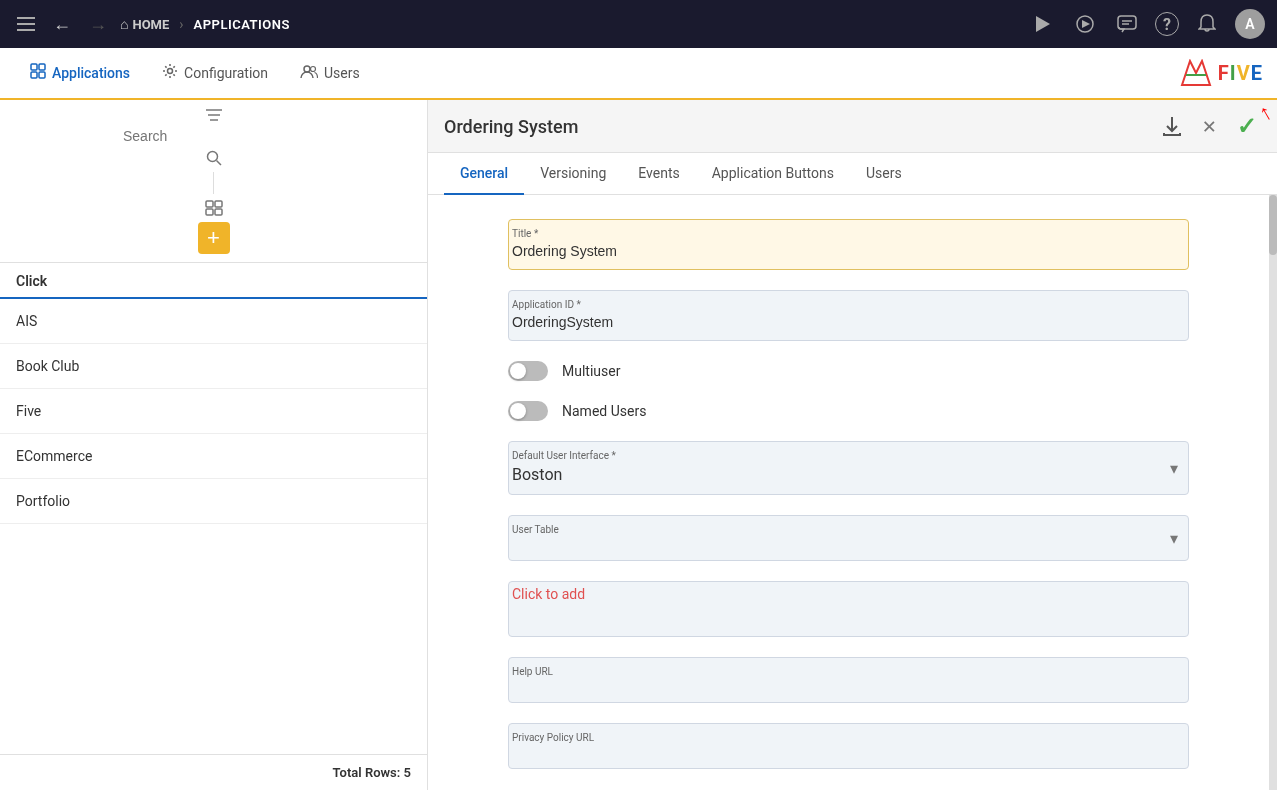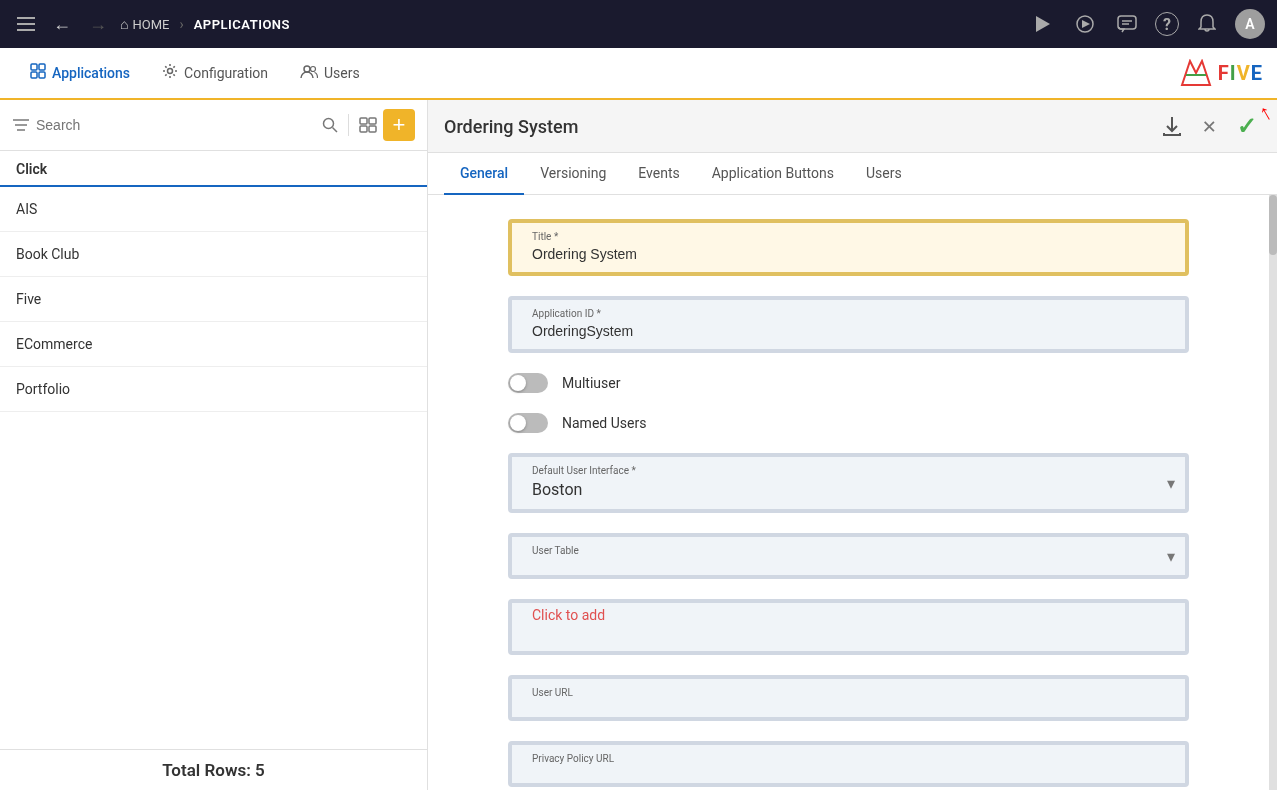--- a/index.html
+++ b/index.html
@@ -80,20 +80,21 @@
       background: #fff;
       border-right: 1px solid #e0e0e0;
       display: flex; flex-direction: column;
       flex-shrink: 0;
     }
     .sidebar-toolbar {
       display: flex; align-items: center;
       padding: 8px 12px;
       border-bottom: 1px solid #e0e0e0;
       gap: 6px;
+      flex-direction: column;
     }
     .sidebar-search {
       flex: 1;
       height: 34px;
       border: none;
       outline: none;
       font-size: 14px;
       background: transparent;
       color: #333;
     }
@@ -117,22 +118,22 @@
     .sidebar-item {
       padding: 14px 16px;
       border-bottom: 1px solid #eee;
       cursor: pointer;
       color: #333;
       font-size: 14px;
     }
     .sidebar-footer {
       padding: 10px 16px;
       border-top: 1px solid #e0e0e0;
-      font-size: 17px; font-weight: 600; color: #333;
-      text-align: center;
+      font-size: 13px; font-weight: 600; color: #333;
+      text-align: right;
     }
 
     
     .content-area {
       flex: 1;
       display: flex; flex-direction: column;
       background: #000000;
       overflow: hidden;
     }
     .content-header {
@@ -208,24 +209,24 @@
     }
     .toggle-label {
       font-size: 14px; color: #333;
     }
 
     .select-field {
       position: relative;
     }
 
     .field-box {
-      border: 4px solid #0ea5e9;
+      border: 1px solid #0ea5e9;
       border-radius: 4px;
       background: #f0f4f8;
-      padding: 4px 20px 10px;
+      padding: 4px 3px 10px;
       position: relative;
     }
     .field-box-label {
       font-size: 10px; color: #666;
       display: block; margin-bottom: 4px;
       padding-top: 4px;
     }
     .field-box-value {
       font-size: 16px; color: #333;
     }
@@ -264,21 +265,21 @@
     <svg width="18" height="14" viewBox="0 0 18 14" fill="none">
       <rect y="0" width="18" height="2" fill="#aaa"></rect>
       <rect y="6" width="18" height="2" fill="#aaa"></rect>
       <rect y="12" width="18" height="2" fill="#aaa"></rect>
     </svg>
   </div>
   <div class="top-nav-icon" style="color:#ccc; font-size:18px;">←</div>
   <div class="top-nav-icon" style="color:#555; font-size:18px;">→</div>
   <div class="top-nav-home">
     <span style="font-size:14px;">⌂</span>
-    <span style="font-size:13px; font-weight:400;">HOME</span>
+    <span style="font-size:13px; font-weight:700;">HOME</span>
   </div>
   <span class="top-nav-sep">›</span>
   <span class="top-nav-apps">APPLICATIONS</span>
 
   <div class="top-nav-right">
     <div class="top-nav-right-icon">
       <svg width="16" height="18" viewBox="0 0 16 18" fill="none">
         <polygon points="1,1 15,9 1,17" fill="#aaa"></polygon>
       </svg>
     </div>
@@ -498,21 +499,21 @@
 
         <div class="form-field">
           <div class="field-box" style="background:#f0f4f8; border-color:#d0d7e2; min-height: 56px;">
             <div class="field-box-placeholder" style="color:#e05050; cursor:pointer;">Click to add</div>
           </div>
         </div>
 
         <div class="form-field">
           <div class="field-box" style="background:#f0f4f8; border-color:#d0d7e2; min-height: 46px;">
             <span class="field-box-label">
-              <span>User URL</span>
+              <span>Help URL</span>
             </span>
             <div class="field-box-value"></div>
           </div>
         </div>
 
         <div class="form-field">
           <div class="field-box" style="background:#f0f4f8; border-color:#d0d7e2; min-height: 46px;">
             <span class="field-box-label">
               <span>Privacy Policy URL</span>
             </span>

